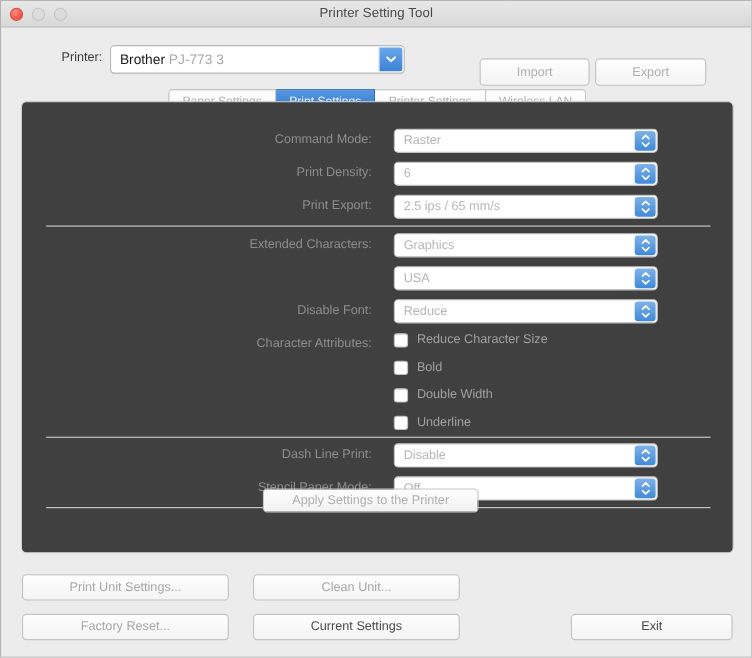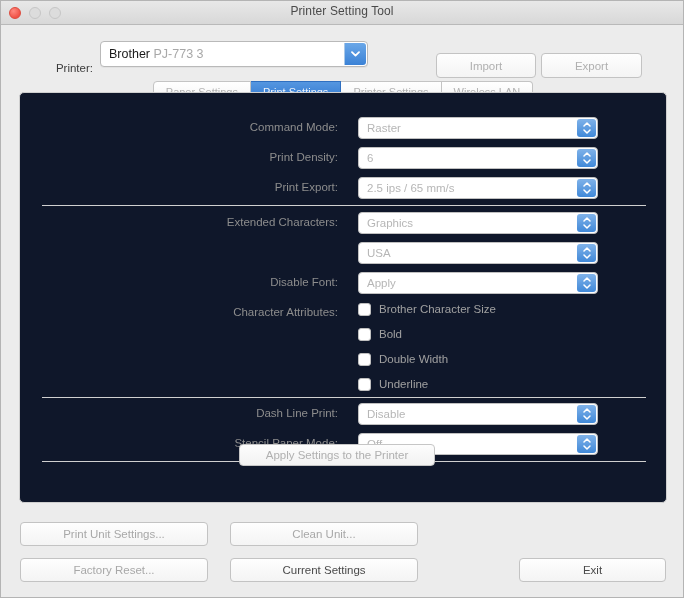--- a/index.html
+++ b/index.html
@@ -65,21 +65,21 @@
   .printer-row {
     position: absolute;
     top: 40px;
     left: 0;
     width: 684px;
     height: 26px;
   }
   .printer-label {
     position: absolute;
     left: 34px;
-    top: 21px;
+    top: 5px;
     width: 58px;
     text-align: right;
     font-size: 11.5px;
     color: #3b3b3b;
   }
   .printer-combo {
     position: absolute;
     left: 99px;
     top: 0;
     width: 268px;
@@ -170,21 +170,21 @@
   }
 
   
   .panel {
     position: absolute;
     top: 91px;
     left: 18px;
     width: 648px;
     height: 411px;
     box-sizing: border-box;
-    background: #0f172a;
+    background: #404040;
     border: 1px solid #cfcfcf;
     border-radius: 5px;
   }
 
   .row {
     position: absolute;
     left: 0;
     width: 648px;
     height: 22px;
   }
@@ -411,39 +411,39 @@
           <svg width="8" height="5" viewBox="0 0 8 5">
               <path d="M1 1 L4 4 L7 1" fill="none" stroke="#fff" stroke-width="1.5" stroke-linecap="round" stroke-linejoin="round"></path>
             </svg>
         </div>
       </div>
     </div>
 
     <div class="row" style="top:179px">
       <div class="label">Disable Font:</div>
       <div class="select">
-        <div class="sv">Apply</div>
+        <div class="sv">Reduce</div>
         <div class="stepper">
           <svg width="8" height="5" viewBox="0 0 8 5">
               <path d="M1 4 L4 1 L7 4" fill="none" stroke="#fff" stroke-width="1.5" stroke-linecap="round" stroke-linejoin="round"></path>
             </svg>
           <svg width="8" height="5" viewBox="0 0 8 5">
               <path d="M1 1 L4 4 L7 1" fill="none" stroke="#fff" stroke-width="1.5" stroke-linecap="round" stroke-linejoin="round"></path>
             </svg>
         </div>
       </div>
     </div>
 
     <div class="row" style="top:209px">
       <div class="label">Character Attributes:</div>
     </div>
 
     <div class="checkrow" style="top:207px">
       <div class="checkbox"></div>
-      <span class="ctext">Brother Character Size</span>
+      <span class="ctext">Reduce Character Size</span>
     </div>
     <div class="checkrow" style="top:232px">
       <div class="checkbox"></div>
       <span class="ctext">Bold</span>
     </div>
     <div class="checkrow" style="top:257px">
       <div class="checkbox"></div>
       <span class="ctext">Double Width</span>
     </div>
     <div class="checkrow" style="top:282px">

